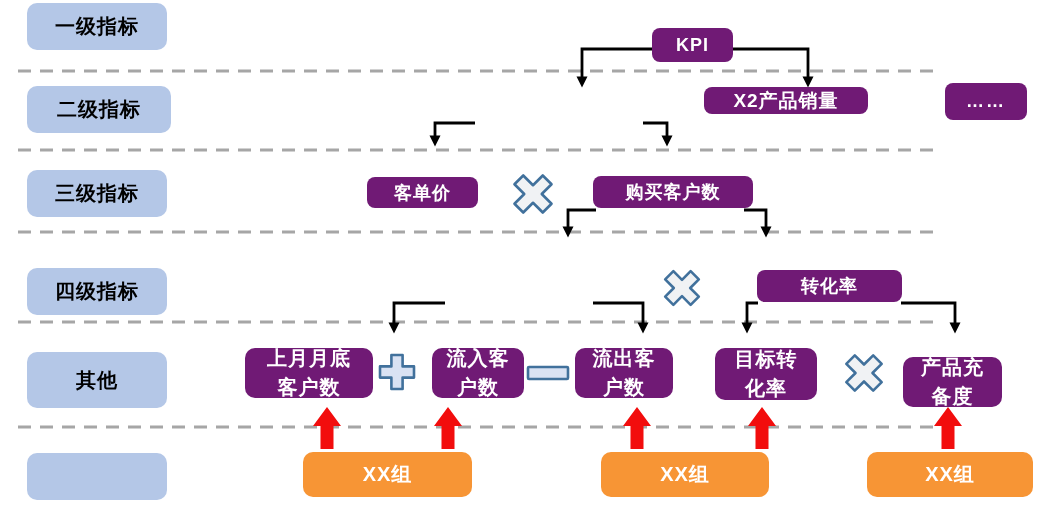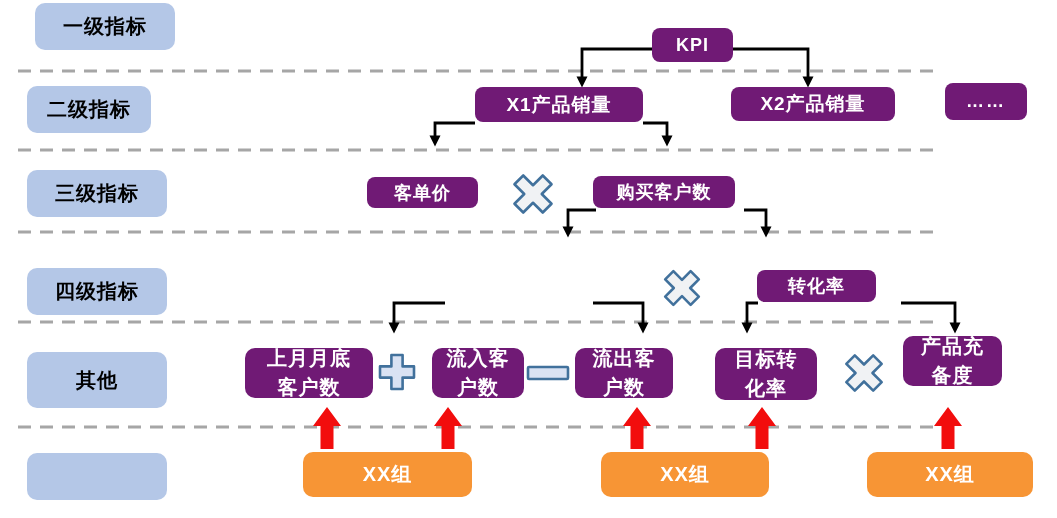--- a/index.html
+++ b/index.html
@@ -71,46 +71,45 @@
 
     <g fill="#F20D0D">
       <polygon points="327,407 341,426 333.5,426 333.5,449 320.5,449 320.5,426 313,426"></polygon>
       <polygon points="448,407 462,426 454.5,426 454.5,449 441.5,449 441.5,426 434,426"></polygon>
       <polygon points="637,407 651,426 643.5,426 643.5,449 630.5,449 630.5,426 623,426"></polygon>
       <polygon points="762,407 776,426 768.5,426 768.5,449 755.5,449 755.5,426 748,426"></polygon>
       <polygon points="948,407 962,426 954.5,426 954.5,449 941.5,449 941.5,426 934,426"></polygon>
     </g>
   </svg>
 
-  <div class="box rowlabel" style="left:27px;top:3px;width:140px;height:47px;margin-left:8px;">一级指标</div>
-  <div class="box rowlabel" style="left:27px;top:86px;width:124px;height:47px;">二级指标</div>
+  <div class="box rowlabel" style="left:27px;top:3px;width:140px;height:47px;">一级指标</div>
+  <div class="box rowlabel" style="left:27px;top:86px;width:144px;height:47px;">二级指标</div>
   <div class="box rowlabel" style="left:27px;top:170px;width:140px;height:47px;">三级指标</div>
   <div class="box rowlabel" style="left:27px;top:268px;width:140px;height:47px;">四级指标</div>
   <div class="box rowlabel" style="left:27px;top:352px;width:140px;height:56px;">其他</div>
   <div class="box rowlabel" style="left:27px;top:453px;width:140px;height:47px;"></div>
 
   <div class="box node" style="left:652px;top:28px;width:81px;height:34px;">KPI</div>
 
-  <div class="box node node-lg" style="left:475px;top:87px;width:168px;height:35px;">X1产品销量</div>
-  <div class="box node node-lg" style="left:731px;top:87px;width:164px;height:34px;text-align:right;">X2产品销量</div>
+  <div class="box node node-lg" style="left:704px;top:87px;width:164px;height:27px;text-align:right;">X2产品销量</div>
   <div class="box node node-dots" style="left:945px;top:83px;width:82px;height:37px;">……</div>
 
   <div class="box node" style="left:367px;top:177px;width:111px;height:31px;">客单价</div>
-  <div class="box node" style="left:593px;top:176px;width:142px;height:32px;">购买客户数</div>
+  <div class="box node" style="left:593px;top:176px;width:160px;height:32px;">购买客户数</div>
 
-  <div class="box node" style="left:757px;top:270px;width:119px;height:32px;">转化率</div>
+  <div class="box node" style="left:757px;top:270px;width:145px;height:32px;">转化率</div>
 
   <div class="box node node-sm" style="left:245px;top:348px;width:128px;height:50px;">上月月底
 客户数</div>
   <div class="box node node-sm" style="left:420px;top:348px;width:92px;height:50px;margin-left:12px;">流入客
 户数</div>
   <div class="box node node-sm" style="left:575px;top:348px;width:98px;height:50px;">流出客
 户数</div>
   <div class="box node node-sm" style="left:715px;top:348px;width:102px;height:52px;">目标转
 化率</div>
-  <div class="box node node-sm" style="left:903px;top:336px;width:99px;height:50px;">产品充
+  <div class="box node node-sm" style="left:903px;top:357px;width:99px;height:50px;">产品充
 备度</div>
 
   <div class="box group" style="left:303px;top:452px;width:169px;height:45px;">XX组</div>
   <div class="box group" style="left:601px;top:452px;width:168px;height:45px;">XX组</div>
   <div class="box group" style="left:867px;top:452px;width:166px;height:45px;">XX组</div>
 
 </div>
 
 </body></html>

